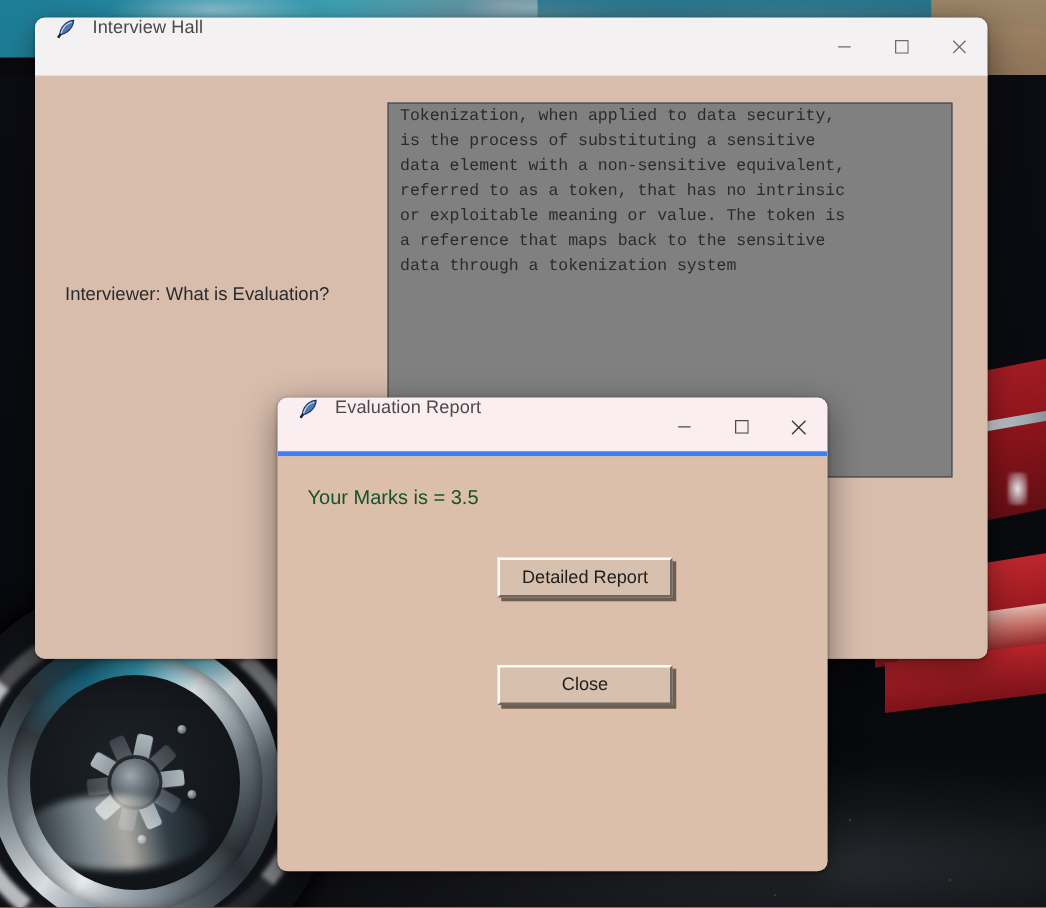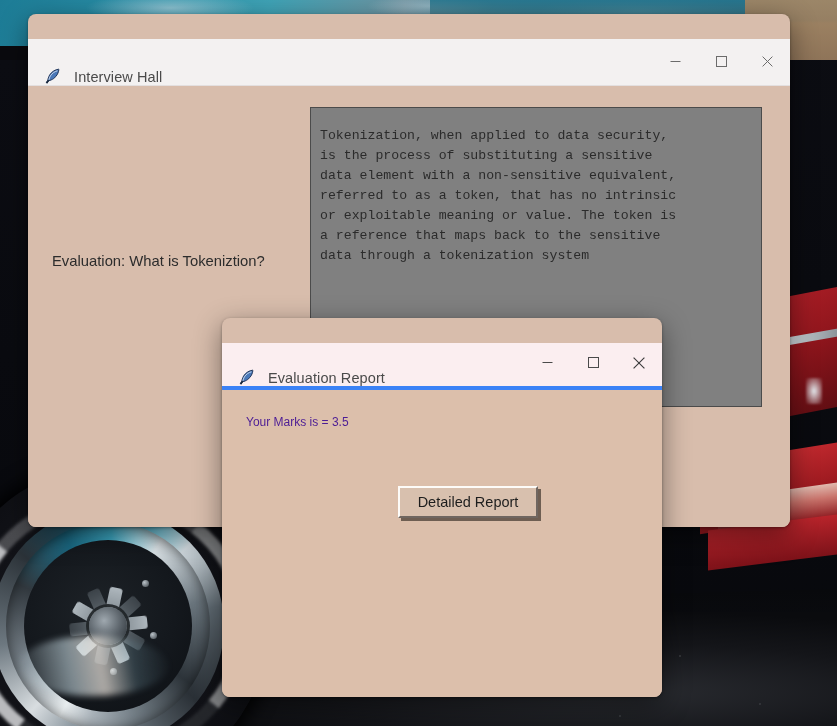--- a/index.html
+++ b/index.html
@@ -198,24 +198,23 @@
   .win {
     position: absolute;
     background: #d8bdac;
     border-radius: 8px;
     box-shadow: 0 8px 28px rgba(0,0,0,.45), 0 1px 3px rgba(0,0,0,.35);
     overflow: hidden;
   }
   .titlebar {
     height: 47px;
     display: flex;
-    align-items: flex-end;
+    align-items: flex-start;
     background: #f3f1f1;
     border-bottom: 1px solid #e3dfdf;
-    margin-top: 25px;
   }
   .titlebar.dialog-tb { background: #fbeef0; border-bottom: 4px solid #3b82f6; }
 
   .tb-icon {
     width: 18px; height: 18px; margin-left: 16px; margin-right: 12px;
     flex: none; position: relative;
   }
   .tb-title {
     font-size: 14.5px;
     color: #4a4a4a;
@@ -242,58 +241,58 @@
     color: #2c2c2c;
     white-space: nowrap;
   }
 
   .answer-box {
     position: absolute;
     left: 282px; top: 21px;
     width: 452px; height: 300px;
     background: #808080;
     border: 1px solid #4b4b4b;
-    padding: 18px 8px 0 9px;
+    padding: 0 8px 0 9px;
     overflow: hidden;
   }
   .answer-text {
     font-family: "Liberation Mono", "DejaVu Sans Mono", monospace;
     font-size: 13.2px;
     line-height: 20px;
     color: #2b2b2b;
     white-space: pre-wrap;
     word-break: normal;
   }
 
   
   #dialog-window { left: 222px; top: 318px; width: 440px; height: 379px; }
   .dialog-body { position: relative; width: 100%; height: calc(100% - 47px); background: #dcbfab; }
 
   .marks-label {
     position: absolute; left: 24px; top: 25px;
-    font-size: 12px; color: #4c1d95; white-space: nowrap;
+    font-size: 16px; color: #14532d; white-space: nowrap;
   }
 
   .tk-button {
     position: absolute;
     width: 140px; height: 32px;
     background: #d8c0ae;
     border-top: 2px solid #fdfbf8;
     border-left: 2px solid #fdfbf8;
     border-right: 2px solid #6f6660;
     border-bottom: 2px solid #6f6660;
     box-shadow: 3px 3px 0 rgba(20,14,10,.55);
     font-family: "Liberation Sans", sans-serif;
     font-size: 14.5px;
     color: #1d1d1d;
     display: flex; align-items: center; justify-content: center;
     cursor: default;
     line-height: 1;
   }
-  #btn-detailed { left: 176px; top: 96px; }
+  #btn-detailed { left: 176px; top: 81px; }
   #btn-close    { left: 176px; top: 167px; }
   #btn-next     { left: 176px; top: 237px; }
 </style>
 </head>
 <body>
 
 <div id="desktop">
 
   <div class="wp-sky"></div>
   <div class="wp-sky-clouds"></div>
@@ -357,21 +356,21 @@
         <div class="tb-btn close">
           <svg width="11" height="11" viewBox="0 0 11 11">
             <line x1="0.6" y1="0.6" x2="10.4" y2="10.4" stroke="#6b6b6b" stroke-width="1"></line>
             <line x1="10.4" y1="0.6" x2="0.6" y2="10.4" stroke="#6b6b6b" stroke-width="1"></line>
           </svg>
         </div>
       </div>
     </div>
 
     <div class="main-body">
-      <div class="question-label">Evaluation:  What is Tokeniztion?</div>
+      <div class="question-label">Interviewer:  What is Evaluation?</div>
 
       <div class="answer-box">
         <div class="answer-text">Tokenization, when applied to data security,
 is the process of substituting a sensitive
 data element with a non-sensitive equivalent,
 referred to as a token, that has no intrinsic
 or exploitable meaning or value. The token is
 a reference that maps back to the sensitive
 data through a tokenization system</div>
       </div>
@@ -407,16 +406,17 @@
             <line x1="11.4" y1="0.6" x2="0.6" y2="11.4" stroke="#3a3a3a" stroke-width="1.1"></line>
           </svg>
         </div>
       </div>
     </div>
 
     <div class="dialog-body">
       <div class="marks-label">Your Marks is = 3.5</div>
 
       <div class="tk-button" id="btn-detailed">Detailed Report</div>
+      <div class="tk-button" id="btn-close">Close</div>
     </div>
   </div>
 
 </div>
 
 </body></html>

